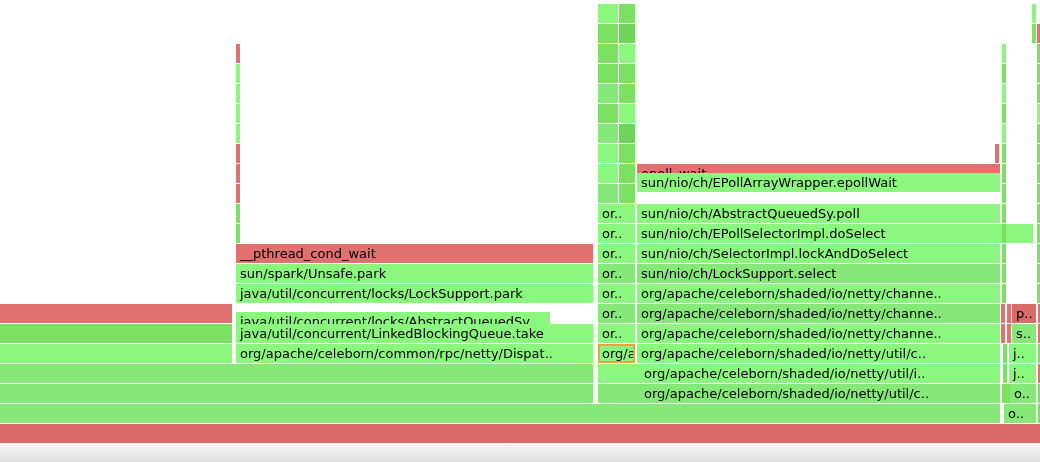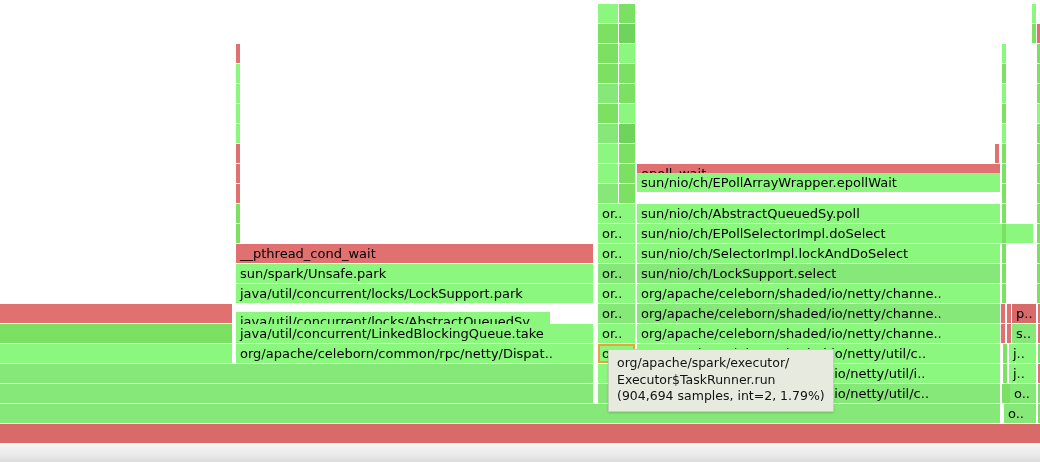--- a/index.html
+++ b/index.html
@@ -163,16 +163,13 @@
       <div class="frame" style="left: 598px; top: 384px; width: 402px; background: rgb(134, 232, 120); padding-left: 46px;">org/apache/celeborn/shaded/io/netty/util/c..</div>
       <div class="frame" style="left: 1002px; top: 384px; width: 2px; background: rgb(124, 224, 99);"></div>
       <div class="frame" style="left: 1006px; top: 384px; width: 2px; background: rgb(124, 224, 99);"></div>
       <div class="frame" style="left: 1010px; top: 384px; width: 26px; background: rgb(134, 232, 120);">o..</div>
       <div class="frame" style="left: 1038px; top: 384px; width: 2px; background: rgb(124, 224, 99);"></div>
       <div class="frame" style="left: 0px; top: 404px; width: 1000px; background: rgb(134, 232, 120);"></div>
       <div class="frame" style="left: 1004px; top: 404px; width: 32px; background: rgb(134, 232, 120);">o..</div>
       <div class="frame" style="left: 1038px; top: 404px; width: 2px; background: rgb(124, 224, 99);"></div>
       <div class="frame" style="left: 0px; top: 424px; width: 1040px; background: rgb(217, 106, 106);"></div>
     </div>
-  <div class="tooltip" id="tooltip" style="left: 608px; top: 349px; width: 208px;">org/apache/spark/executor/
-Executor$TaskRunner.run
-(904,694 samples, int=2, 1.79%)</div>
 </div>
 
 </body></html>

